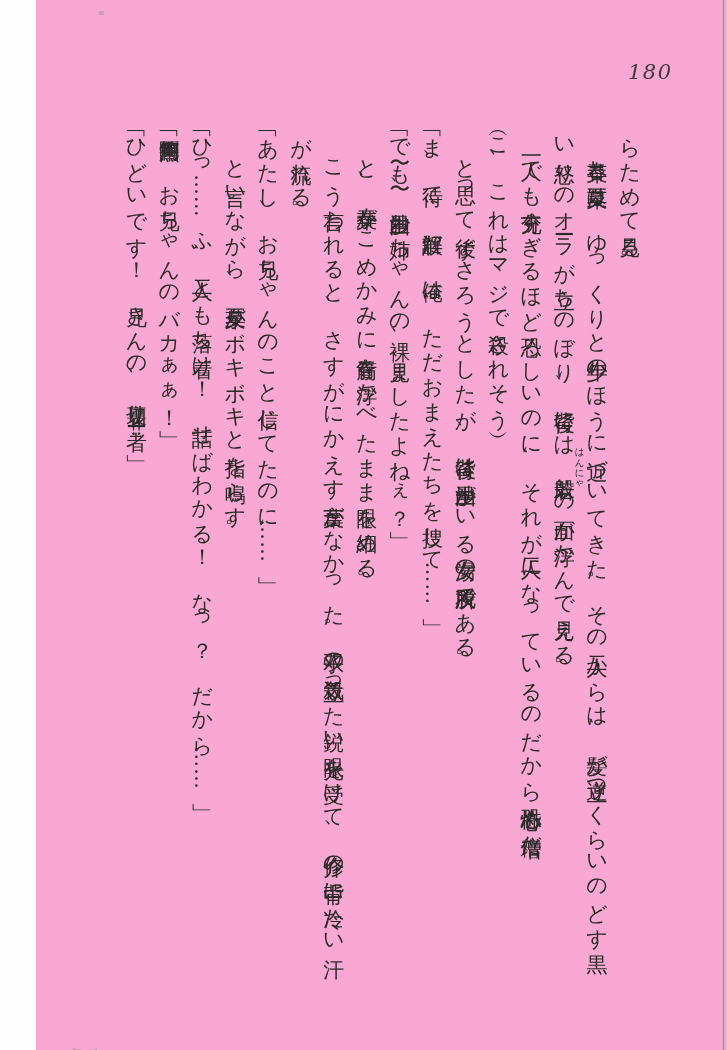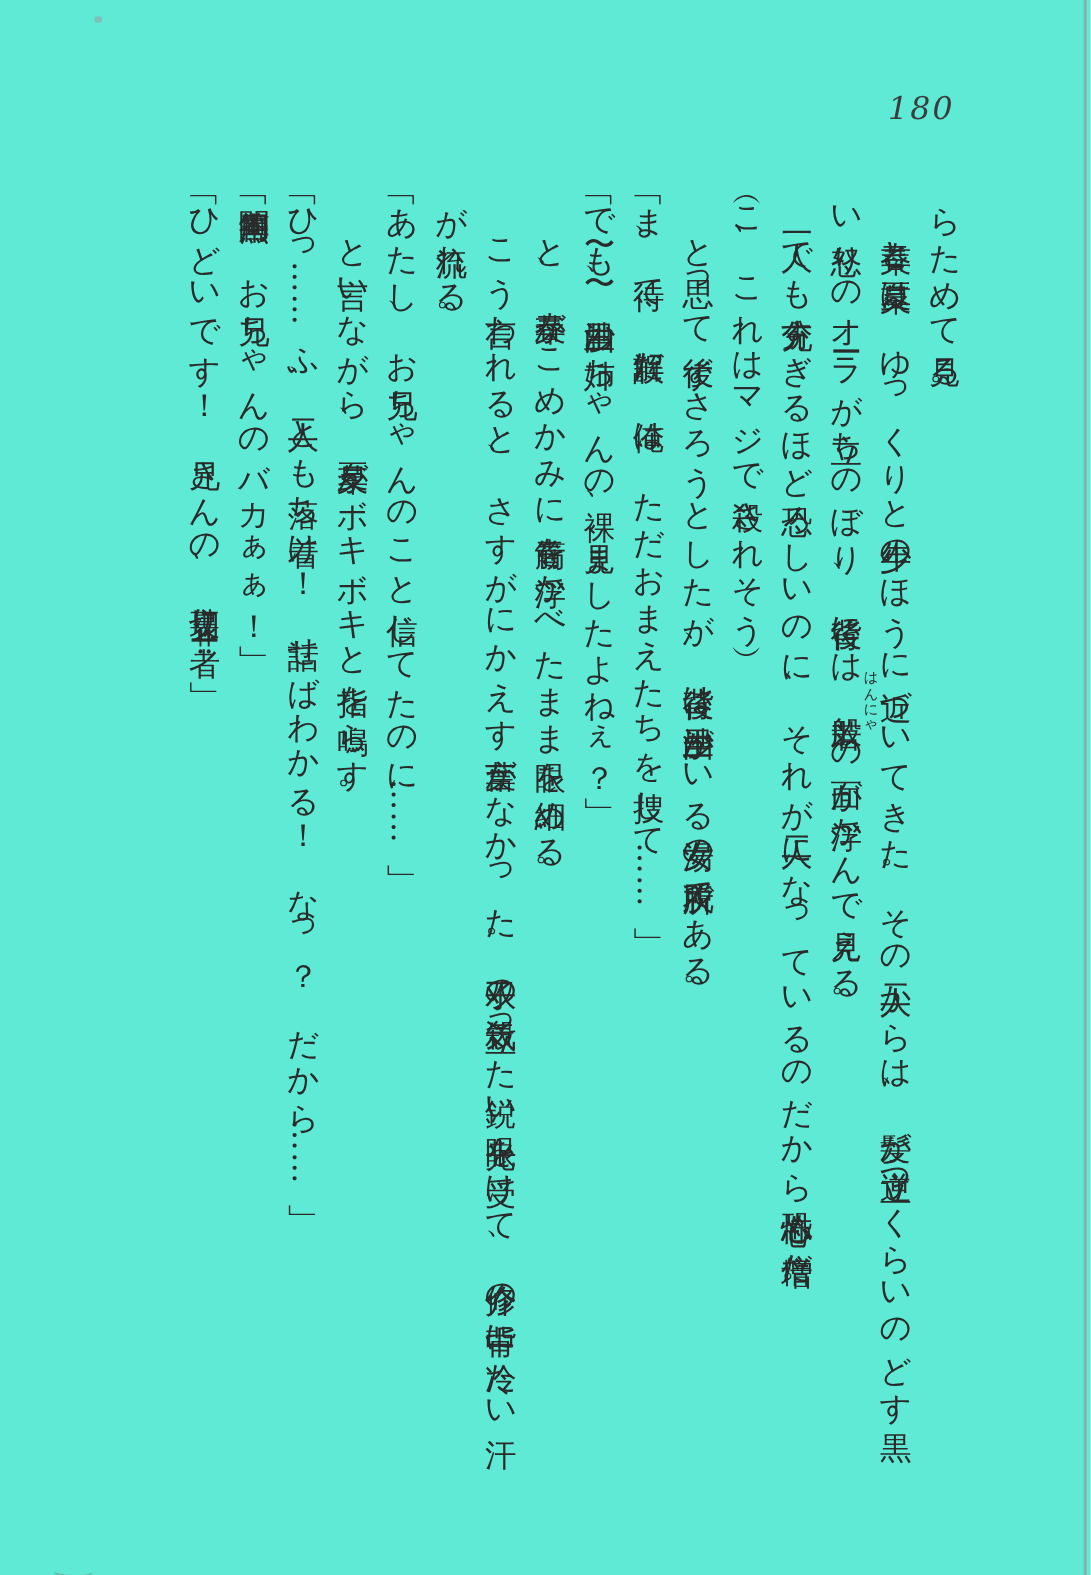--- a/index.html
+++ b/index.html
@@ -10,21 +10,22 @@
     overflow: hidden;
   }
   body {
     background: #fdfdfd;
     position: relative;
     font-family: "DejaVu Serif", "Liberation Serif", serif;
   }
   .book-page {
     position: absolute;
     inset: 0;
-    background: #5eead4;
+    background: #f9a8d4;
+    margin-left: 36px;
   }
   
   .edge-line {
     position: absolute;
     top: 0;
     right: 2px;
     width: 3px;
     height: 100%;
     background: linear-gradient(to right,
       rgba(170,170,170,0.10),

